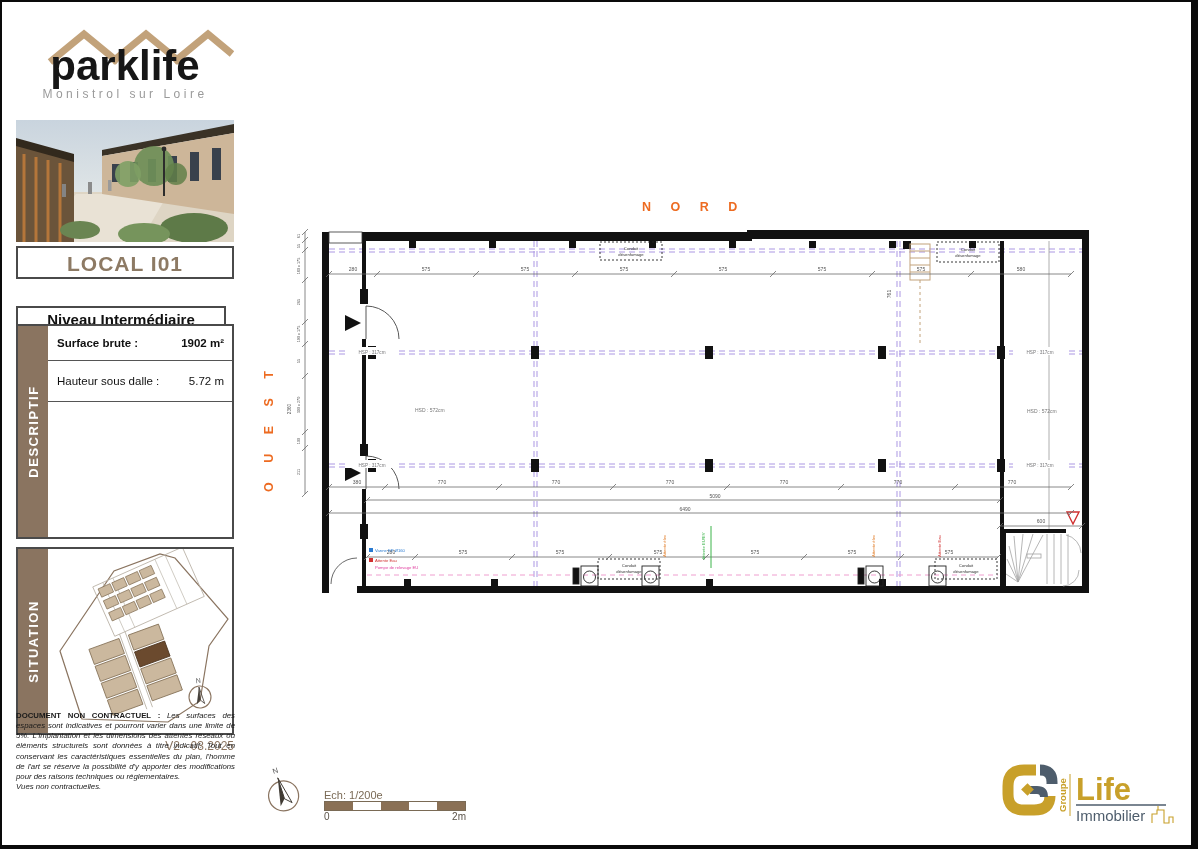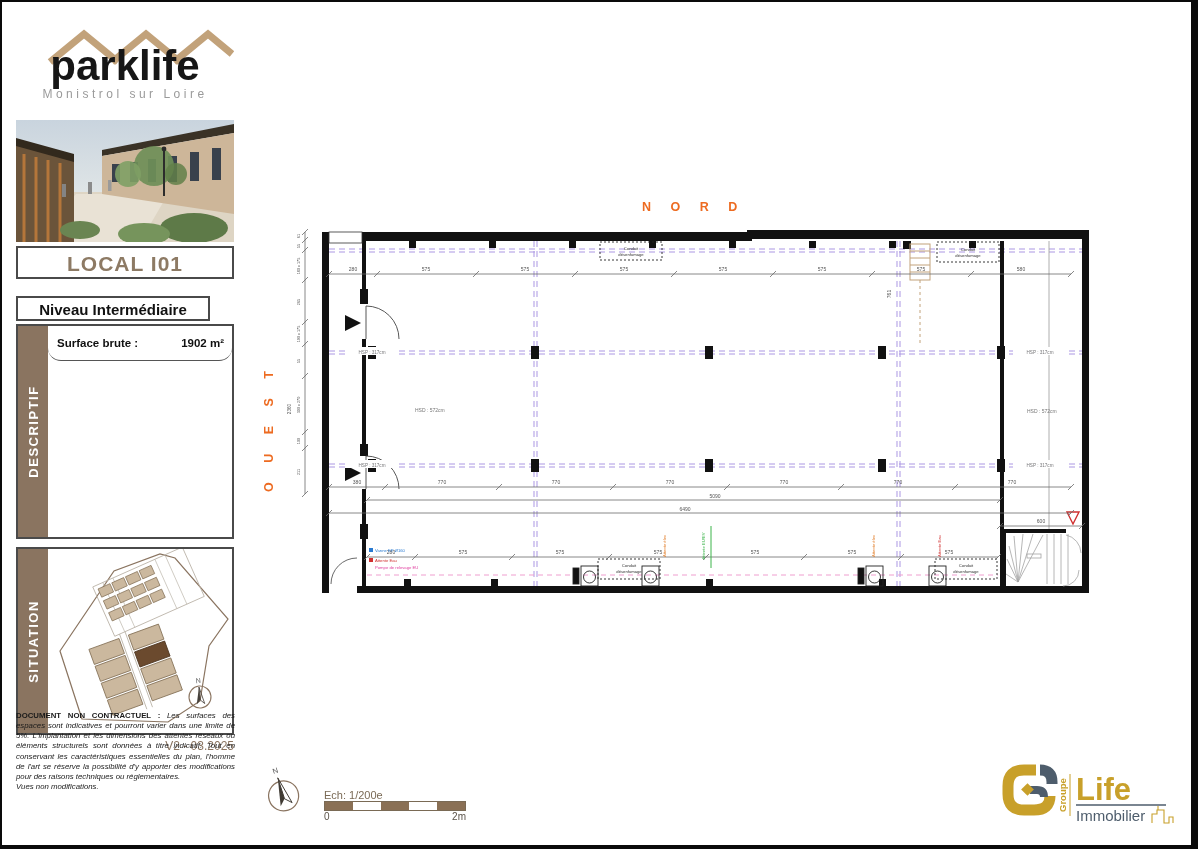--- a/index.html
+++ b/index.html
@@ -6,21 +6,21 @@
   #sheet{position:relative;width:1198px;height:849px;background:#fff;overflow:hidden;
          border-left:2px solid #0a0a0a;border-top:2px solid #0a0a0a;
          border-right:7px solid #0a0a0a;border-bottom:4px solid #0a0a0a;box-sizing:border-box;}
   .abs{position:absolute;}
   
   .panelbox{border:2px solid #4a4a4a;box-sizing:border-box;background:#fff;}
   .ptitle{font-size:21px;font-weight:bold;color:#8d7a64;letter-spacing:1px;text-align:center;line-height:31px;}
   .psub{font-size:15px;font-weight:bold;color:#111;text-align:center;line-height:23px;}
   .band{background:#8a7460;width:30px;display:flex;align-items:center;justify-content:center;}
   .bandtxt{transform:rotate(-90deg);color:#fff;font-weight:bold;font-size:13px;letter-spacing:1.5px;white-space:nowrap;}
-  .rowline{display:flex;justify-content:space-between;align-items:center;padding:0 8px 0 9px;border-bottom:1px solid #555;border-radius:13px;}
+  .rowline{display:flex;justify-content:space-between;align-items:center;padding:0 8px 0 9px;border-bottom:1px solid #555;}
   .rlab{font-size:11.5px;color:#111;}
   .rval{font-size:11.5px;color:#111;}
   .bold{font-weight:bold;}
   .version{font-size:12px;color:#8a7460;text-align:right;}
   .disc{font-size:7.8px;line-height:1.3;color:#1a1a1a;text-align:justify;}
   .disc .lead{font-weight:bold;font-style:normal;}
   .disc .it{font-style:italic;}
   .orient{color:#ed6b21;font-weight:bold;font-size:12.5px;letter-spacing:8px;white-space:nowrap;}
   .scalelabel{font-size:11px;color:#7a6a55;}
   .scalenums{font-size:10px;color:#5a5248;display:flex;justify-content:space-between;}
@@ -85,31 +85,35 @@
       <ellipse cx="64" cy="110" rx="20" ry="9" fill="#6a8552"></ellipse>
       <rect x="72" y="62" width="4" height="12" fill="#8b8b8b"></rect>
       <rect x="92" y="60" width="3.5" height="11" fill="#9a9a9a"></rect>
       <rect x="46" y="64" width="4" height="13" fill="#848484"></rect>
     </svg>
   </div>
 
   <div class="abs panelbox" style="left:14px;top:244px;width:218px;height:33px;">
     <div class="ptitle">LOCAL I01</div>
   </div>
-  <div class="abs panelbox" style="left:14px;top:294px;width:194px;height:25px;">
+  <div class="abs panelbox" style="left:14px;top:304px;width:210px;height:25px;">
     <div class="psub">Niveau Intermédiaire</div>
   </div>
   <div class="abs panelbox" style="left:14px;top:322px;width:218px;height:215px;display:flex;">
     <div class="band">
       <span class="bandtxt">DESCRIPTIF</span>
     </div>
     <div style="flex:1;display:flex;flex-direction:column;">
       <div class="rowline" style="height:34px;">
         <span class="rlab bold">Surface brute :</span>
         <span class="rval bold">1902 m²</span>
+      </div>
+      <div class="rowline" style="height:40px;">
+        <span class="rlab">Hauteur sous dalle :</span>
+        <span class="rval">5.72 m</span>
       </div>
       <div style="flex:1;"></div>
     </div>
   </div>
 
   <div class="abs panelbox" style="left:14px;top:545px;width:218px;height:188px;display:flex;">
     <div class="band">
       <span class="bandtxt">SITUATION</span>
     </div>
     <div style="flex:1;position:relative;">
@@ -157,21 +161,21 @@
           <text x="152" y="134" text-anchor="middle" font-size="7" fill="#555">N</text>
         </g>
       </svg>
     </div>
   </div>
   <div class="abs version" style="left:14px;top:737px;width:218px;">V2 - 03.2025</div>
 
   <div class="abs disc" style="left:14px;top:709px;width:219px;">
     <span class="lead">DOCUMENT NON CONTRACTUEL :</span>
     <span class="it">Les surfaces des espaces sont indicatives et pourront varier dans une limite de 5%. L'implantation et les dimensions des attentes réseaux ou éléments structurels sont données à titre indicatif. Tout en conservant les caractéristiques essentielles du plan, l'homme de l'art se réserve la possibilité d'y apporter des modifications pour des raisons techniques ou réglementaires.</span>
-    <div class="it">Vues non modifications.</div>
+    <div class="it">Vues non contractuelles.</div>
   </div>
 
   <div class="abs" style="left:256px;top:758px;width:52px;height:62px;">
     <svg width="52" height="62" viewBox="0 0 52 62">
       <g transform="rotate(-18 25 34)">
         <circle cx="25" cy="36" r="15" fill="none" stroke="#8a7460" stroke-width="1.2"></circle>
         <polygon points="25,17 19,45 25,39" fill="#3f3a33"></polygon>
         <polygon points="25,17 31,45 25,39" fill="none" stroke="#3f3a33" stroke-width="0.9"></polygon>
         <text x="25" y="12" text-anchor="middle" font-size="7.5" fill="#555">N</text>
       </g>

